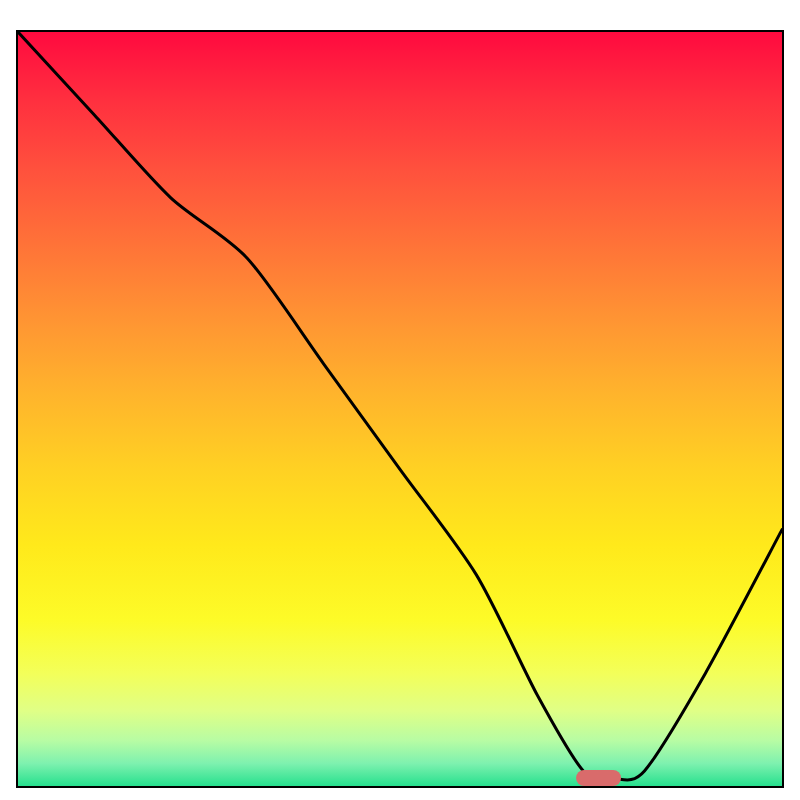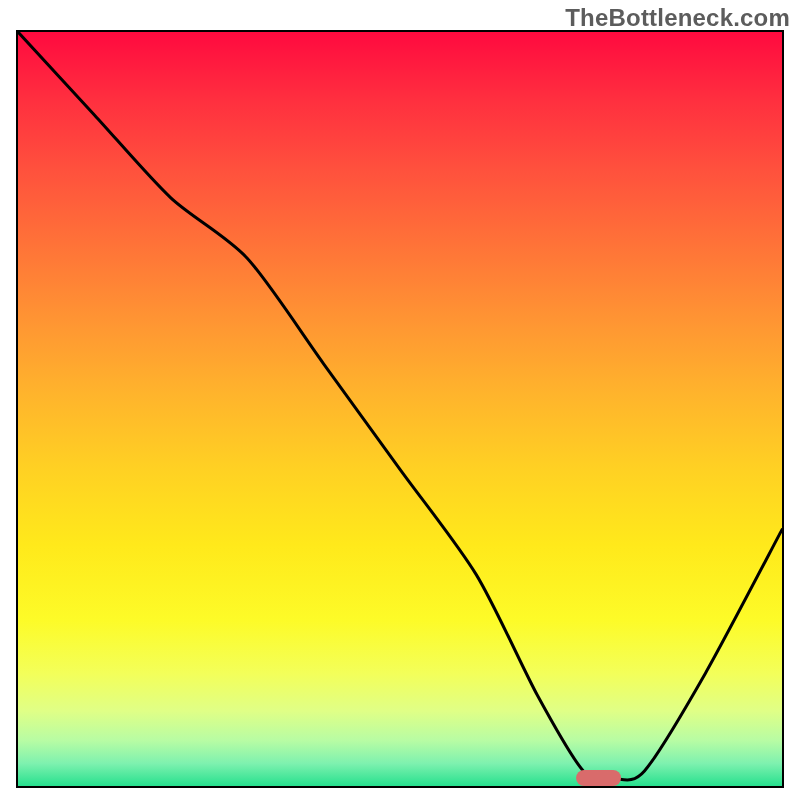--- a/index.html
+++ b/index.html
@@ -69,21 +69,20 @@
     height: 16px;
     background: #d96b6b;
     border-radius: 8px;
     transform: translate(-50%, -50%);
   }
 </style>
 </head>
 <body>
 
 <div class="stage">
-  <div class="watermark">TheBottleneck.com</div>
 
   <div class="plot">
     <div class="gradient"></div>
 
     <svg class="curve" viewBox="0 0 764 754" preserveAspectRatio="none">
       <path id="curvePath" d="M 0 0 C 10.186666666666667 11.05866666666666, 56.02666666666667 60.822666666666606, 76.4 82.93999999999994 C 96.77333333333334 105.05733333333328, 132.42666666666668 146.77866666666665, 152.8 165.88 C 173.17333333333335 184.98133333333334, 208.82666666666665 204.0826666666667, 229.2 226.20000000000005 C 249.57333333333332 248.31733333333338, 285.2266666666667 303.6106666666666, 305.6 331.75999999999993 C 325.97333333333336 359.9093333333333, 361.62666666666667 409.17066666666665, 382 437.32 C 402.37333333333333 465.46933333333334, 440.06399999999996 512.72, 458.4 542.88 C 476.736 573.04, 505.25866666666667 637.3813333333334, 519.52 663.52 C 533.7813333333334 689.6586666666666, 555.1733333333333 727.8613333333333, 565.36 738.92 C 575.5466666666667 749.9786666666666, 587.7706666666668 746.46, 595.9200000000001 746.46 C 604.0693333333334 746.46, 614.256 752.9946666666666, 626.48 738.92 C 638.7040000000001 724.8453333333333, 669.264 673.0706666666666, 687.6 640.9 C 705.936 608.7293333333333, 753.8133333333334 516.7413333333333, 764 497.64" fill="none" stroke="#000" stroke-width="3" stroke-linecap="round" stroke-linejoin="round"></path>
     </svg>
 
     <div class="marker" style="left: 580.64px; top: 746.46px; width: 45.84px;"></div>
   </div>

